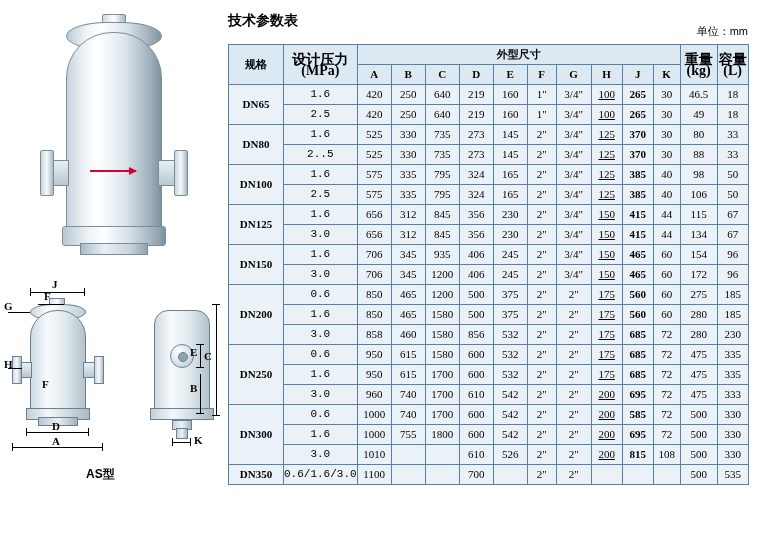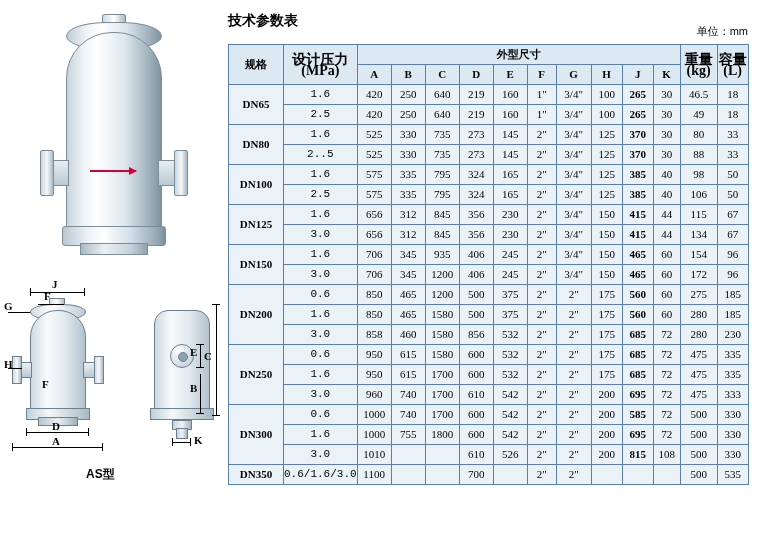--- a/index.html
+++ b/index.html
@@ -176,21 +176,21 @@
     line-height:19px;
     background:#eaf2f8;
     white-space:nowrap;
   }
   table.spec th{font-weight:bold;background:#dce9f3;}
   td.spec-name{width:54px;font-weight:bold;background:#e4eff7;}
   td.c-p{width:40px;font-family:Liberation Mono, monospace;}
   td.c-dim{width:33px;}
   td.c-f{width:28px;}
   td.c-g{width:34px;}
-  td.c-h{width:30px;}
+  td.c-h{width:30px;text-decoration:underline;}
   td.c-j{width:30px;font-weight:bold;}
   td.c-k{width:26px;margin-left:16px;}
   td.c-w{width:36px;}
   td.c-v{width:30px;}
   .th-pressure{width:40px;}
   .small2{font-size:14px;line-height:11px;}
 </style>
 </head>
 <body>
 

